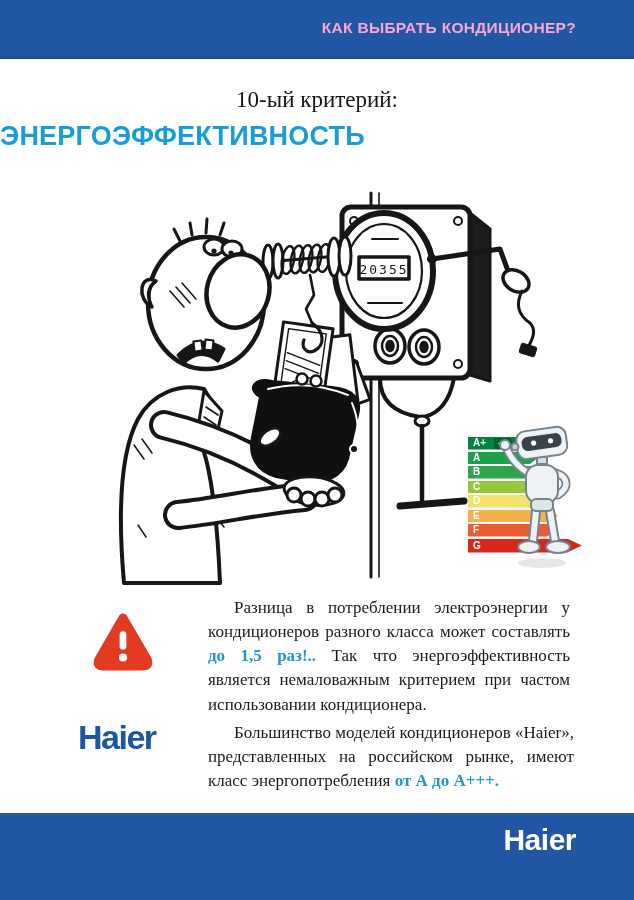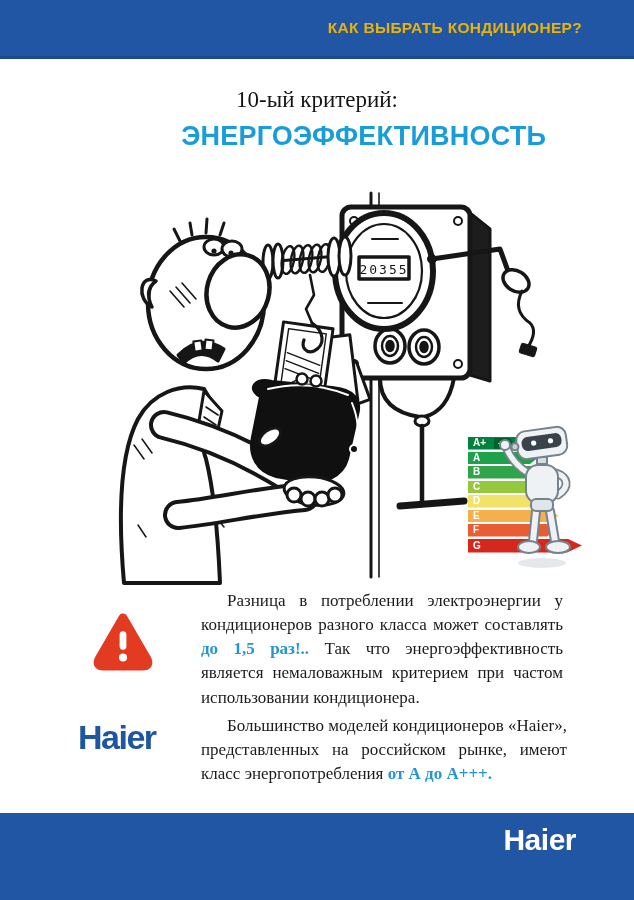--- a/index.html
+++ b/index.html
@@ -2,27 +2,27 @@
 <html><head>
 <meta charset="utf-8">
 <style>
   html,body{margin:0;padding:0;background:#ffffff;}
   .page{position:relative;width:634px;height:900px;background:#fff;overflow:hidden;
         font-family:"Liberation Serif",serif;}
 
   
   .topbar{position:absolute;top:0;left:0;width:634px;height:56px;background:#2156a4;
           border-bottom:3px solid #1b4b93;}
-  .topbar-title{position:absolute;right:52px;top:50%;transform:translateY(-50%);
-          color:#eab308;font:800 15.5px "Liberation Sans",sans-serif;letter-spacing:.3px;}
+  .topbar-title{position:absolute;right:58px;top:50%;transform:translateY(-50%);
+          color:#f9a8d4;font:800 15.5px "Liberation Sans",sans-serif;letter-spacing:.3px;}
 
   
   .criterion-label{position:absolute;top:87px;left:0;width:634px;text-align:center;
           font:23px "Liberation Serif",serif;color:#141414;}
-  .criterion-title{position:absolute;top:121px;left:0;width:546px;text-align:right;
+  .criterion-title{position:absolute;top:121px;left:0;width:546px;text-align:left;
           font:800 27px "Liberation Sans",sans-serif;letter-spacing:.2px;color:#189dd9;}
 
   
   .illustration{position:absolute;top:185px;left:0;width:562px;height:400px;}
   .cartoon{position:absolute;left:118px;top:0;width:452px;height:400px;}
 
   
   .energy-label{position:absolute;left:468px;top:252px;width:120px;height:132px;z-index:2;}
   .erow{position:relative;height:12.5px;margin-bottom:2px;display:flex;align-items:center;
         clip-path:polygon(0 0,calc(100% - 8px) 0,100% 50%,calc(100% - 8px) 100%,0 100%);}
@@ -36,21 +36,21 @@
   .erow:nth-child(8){width:114px;height:14px;
         clip-path:polygon(0 0,calc(100% - 15px) 0,100% 50%,calc(100% - 15px) 100%,0 100%);}
   .eletter{font:700 10px "Liberation Sans",sans-serif;color:#fff;padding-left:5px;line-height:1;}
   .eflag{position:absolute;left:26px;top:.5px;height:11.5px;padding:0 6px 0 4px;background:#00622d;
         color:#fff;font:700 8px/11.5px "Liberation Sans",sans-serif;
         clip-path:polygon(0 0,calc(100% - 4px) 0,100% 50%,calc(100% - 4px) 100%,0 100%);}
   .robot{position:absolute;left:498px;top:240px;width:86px;height:146px;z-index:3;}
 
   
   .warning-icon{position:absolute;left:92px;top:610px;width:62px;height:62px;}
-  .note-text{margin:1px;text-align:justify;text-indent:26px;color:#1a1a1a;
+  .note-text{margin:8px;text-align:justify;text-indent:26px;color:#1a1a1a;
         font:17px/1.42 "Liberation Serif",serif;}
   .warning-text{position:absolute;left:200px;top:588px;width:362px;}
   .haier-text{position:absolute;left:200px;top:713px;width:366px;font-family:Liberation Serif, serif;}
   .hl{color:#2196d4;font-weight:700;}
   .haier-logo-blue{position:absolute;left:78px;top:718px;color:#1e56a0;
         font:700 34px "Liberation Sans",sans-serif;letter-spacing:-1.5px;}
 
   
   .bottombar{position:absolute;left:0;top:813px;width:634px;height:87px;background:#2156a4;}
   .footer-logo{position:absolute;right:58px;top:10px;color:#fff;

